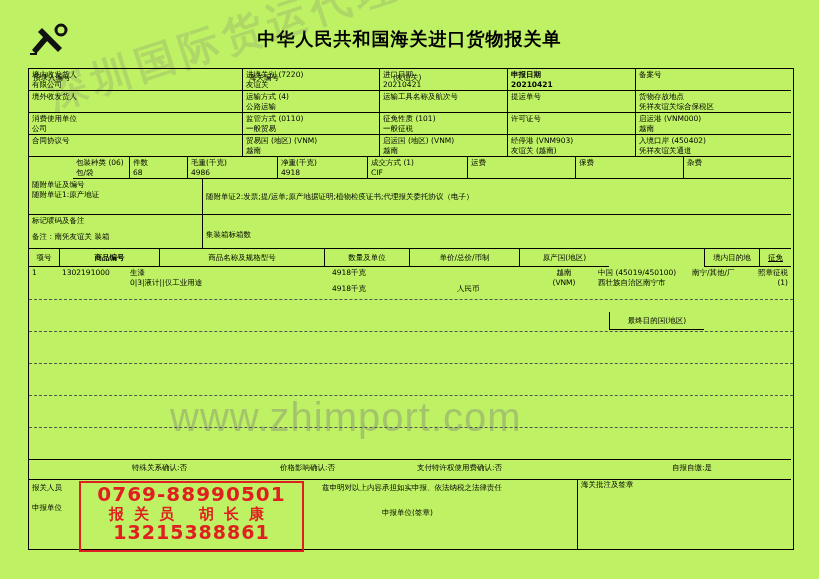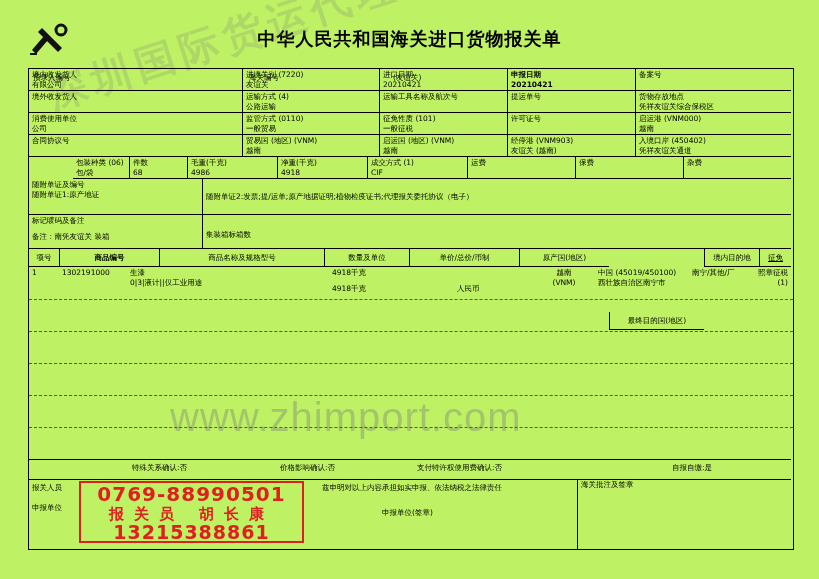--- a/index.html
+++ b/index.html
@@ -240,21 +240,21 @@
     <div class="c" style="left:100px;top:393px;width:160px;height:16px;">特殊关系确认:否</div>
     <div class="c" style="left:248px;top:393px;width:160px;height:16px;">价格影响确认:否</div>
     <div class="c" style="left:385px;top:393px;width:200px;height:16px;">支付特许权使用费确认:否</div>
     <div class="c" style="left:640px;top:393px;width:120px;height:16px;">自报自缴:是</div>
 
     <div class="bt" style="position:absolute;left:0;top:410px;width:762px;height:0;"></div>
 
     <div class="c" style="left:0;top:413px;width:50px;height:16px;">报关人员</div>
     <div class="c" style="left:0;top:433px;width:50px;height:16px;">申报单位</div>
 
-    <div class="redbox" style="left:50px;top:412px;width:225px;height:62px;">
+    <div class="redbox" style="left:50px;top:412px;width:225px;height:71px;">
       <div class="l1">0769-88990501</div>
       <div class="l2">报关员        胡长康</div>
       <div class="l3">13215388861</div>
     </div>
 
     <div class="c" style="left:290px;top:413px;width:280px;height:16px;">兹申明对以上内容承担如实申报、依法纳税之法律责任</div>
     <div class="c" style="left:350px;top:438px;width:180px;height:16px;">申报单位(签章)</div>
 
     <div class="c bl" style="left:548px;top:410px;width:214px;height:70px;">
       <div class="lbl">海关批注及签章</div>

